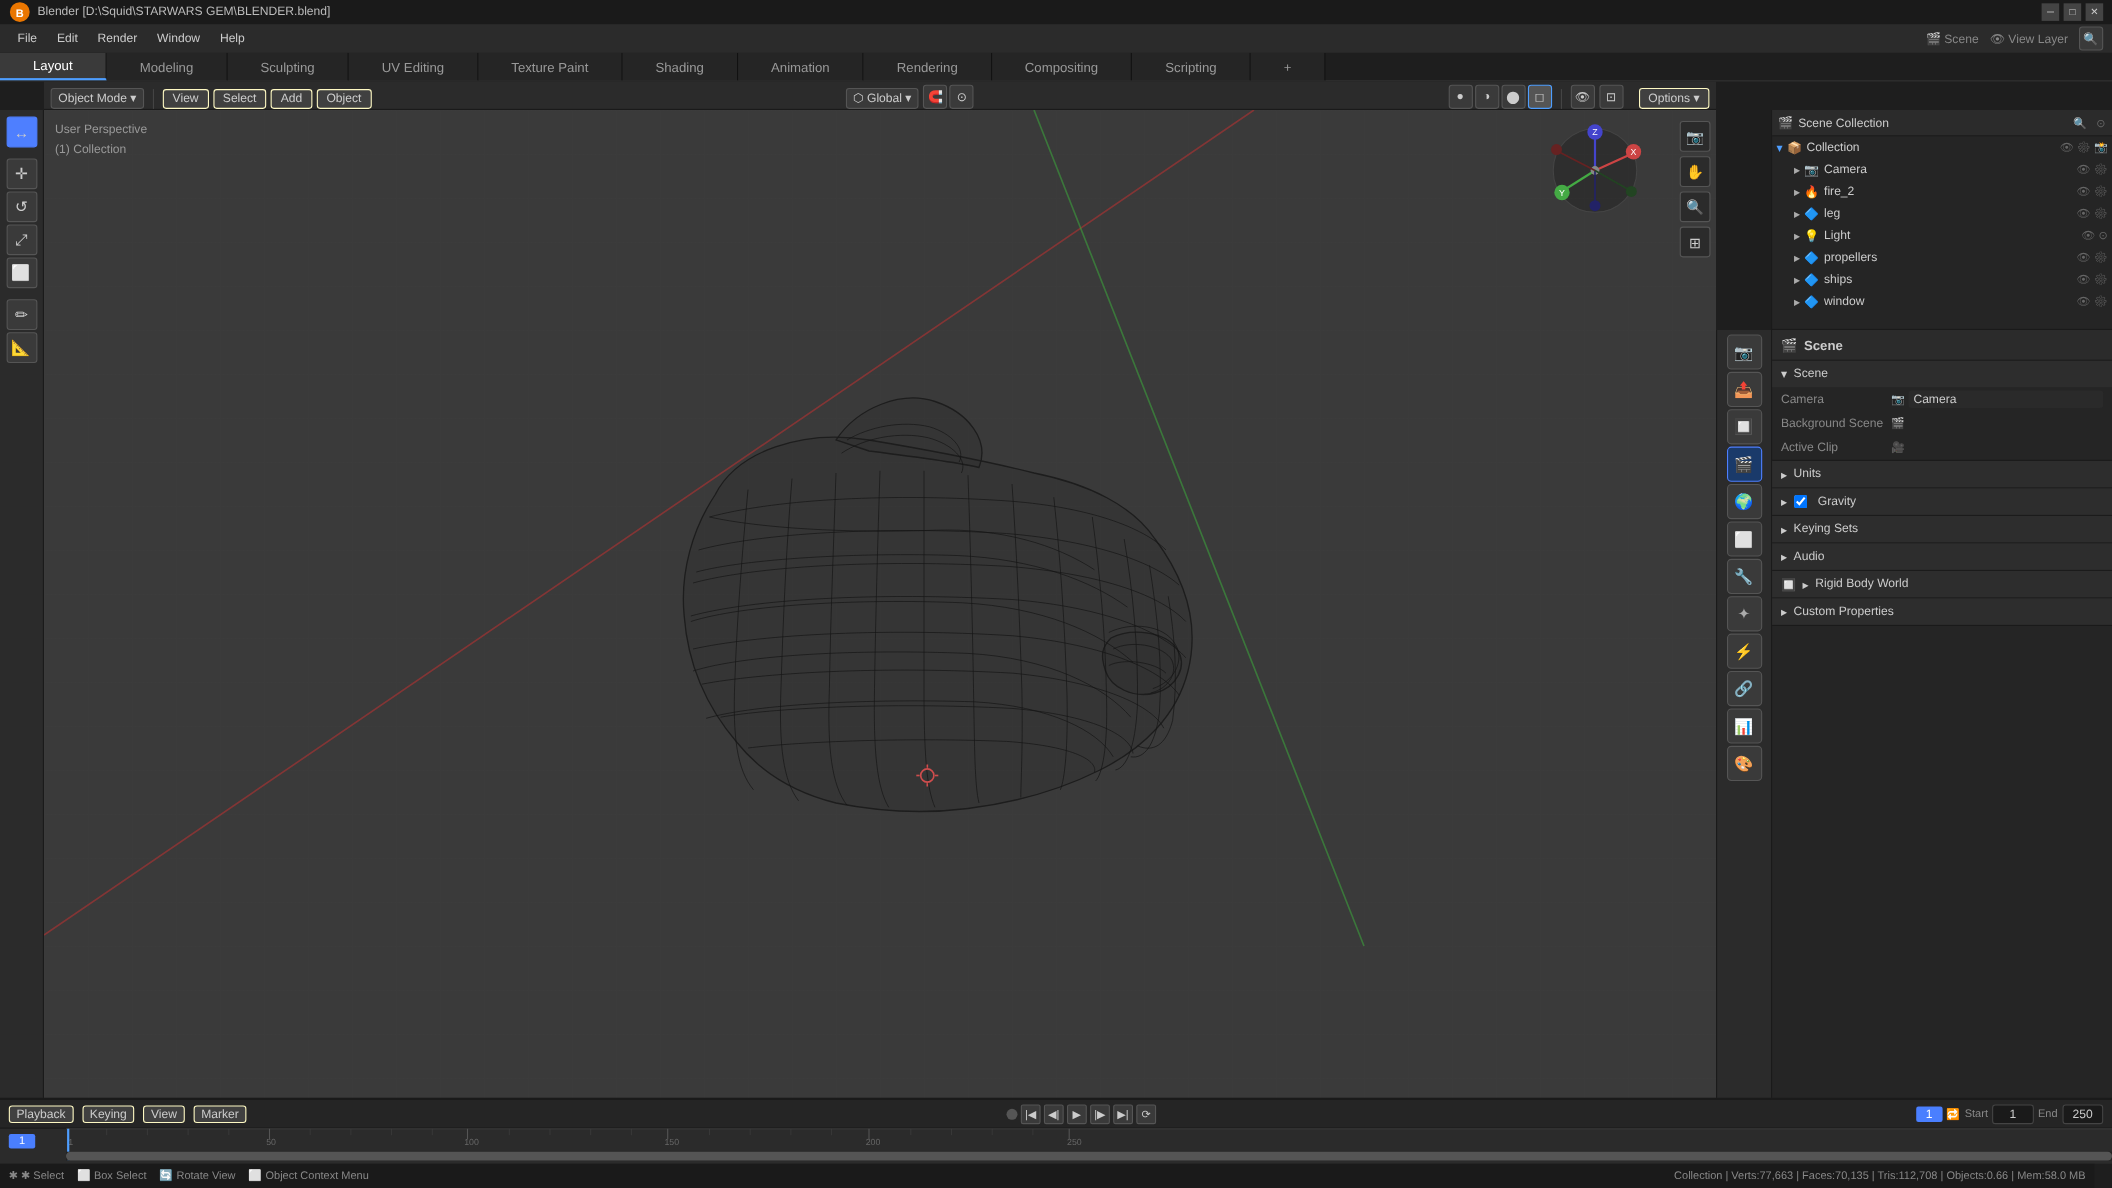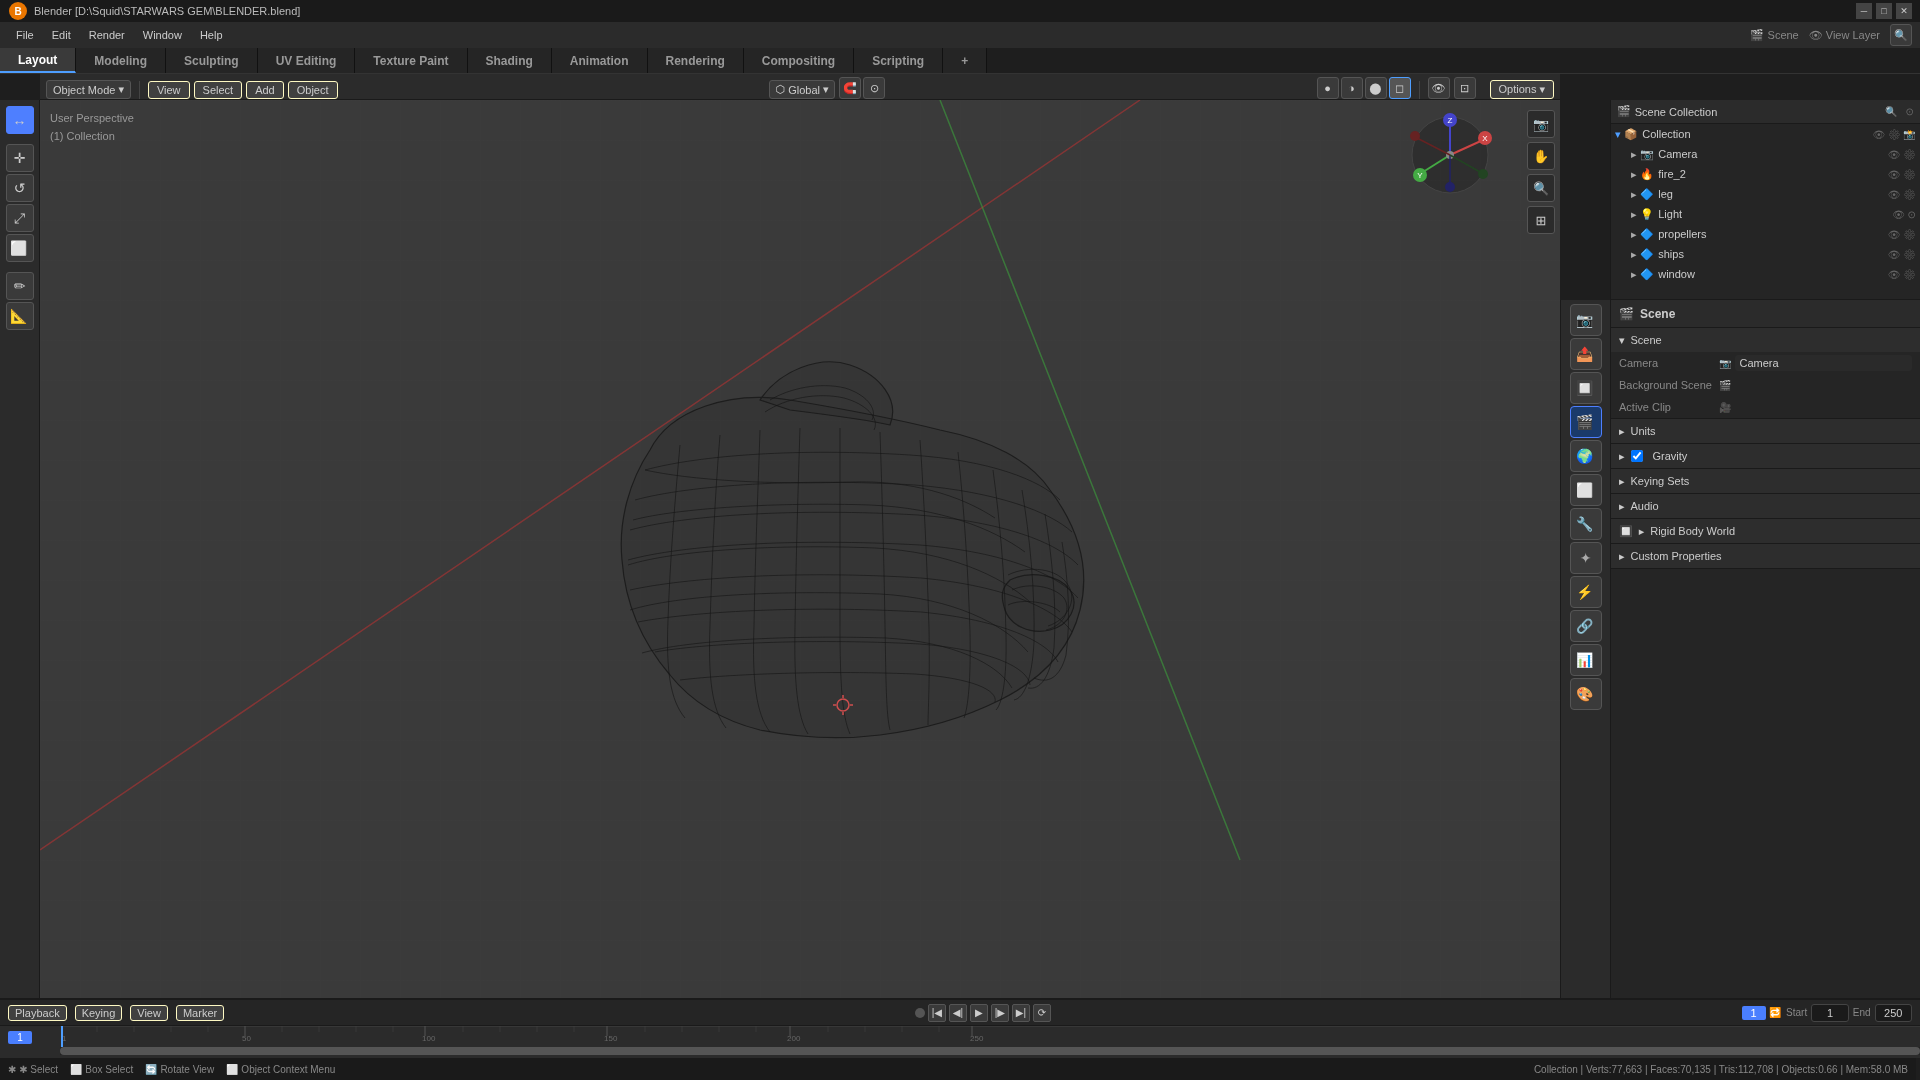--- a/index.html
+++ b/index.html
@@ -68,29 +68,28 @@
       position: absolute;
       top: 22px; left: 0; right: 0;
       height: 26px;
       background: #1e1e1e;
       display: flex;
       align-items: stretch;
       z-index: 99;
       border-bottom: 1px solid #333;
     }
     .ws-tab {
-      padding: 0 18px;
+      padding: 0 30px;
       font-size: 12px;
       color: #999;
       cursor: pointer;
       display: flex;
       align-items: center;
       border-right: 1px solid #111;
       background: #252525;
-      font-weight: bold;
     }
     .ws-tab.active {
       background: #3a3a3a;
       color: #fff;
       border-bottom: 2px solid #4e9eff;
     }
     .tb-btn {
       padding: 2px 8px;
       background: #404040;
       border: 1px solid #fef9c3;
@@ -326,21 +325,21 @@
       border: 1px solid #444;
       border-radius: 3px;
       padding: 2px 4px;
       color: #ccc;
       font-size: 11px;
     }
 
     
     #statusbar {
       position: absolute;
-      bottom: 0; left: 0; right: 4px;
+      bottom: 0; left: 0; right: 16px;
       height: 22px;
       background: #1a1a1a;
       display: flex;
       align-items: center;
       padding: 0 8px;
       gap: 12px;
       font-size: 10px;
       color: #888;
       z-index: 100;
     }

